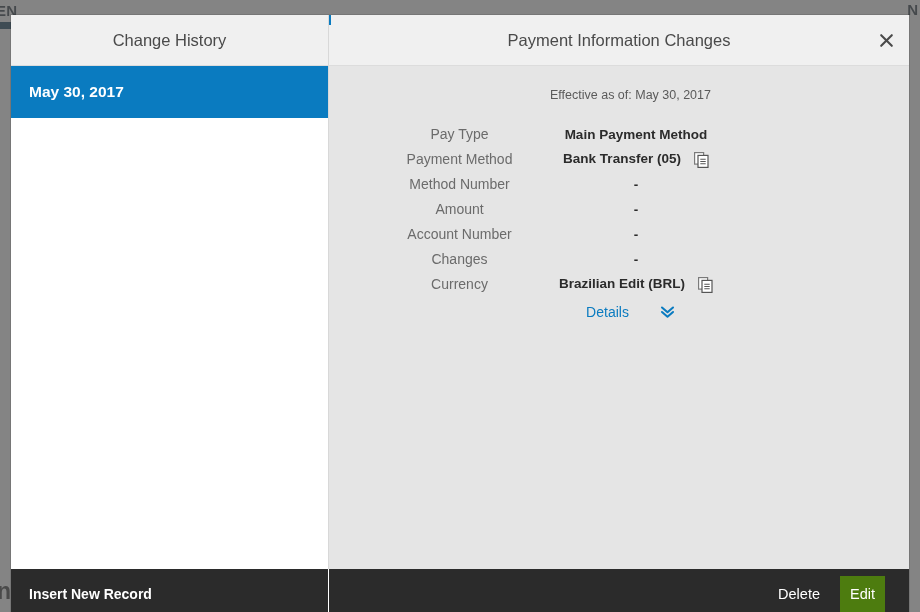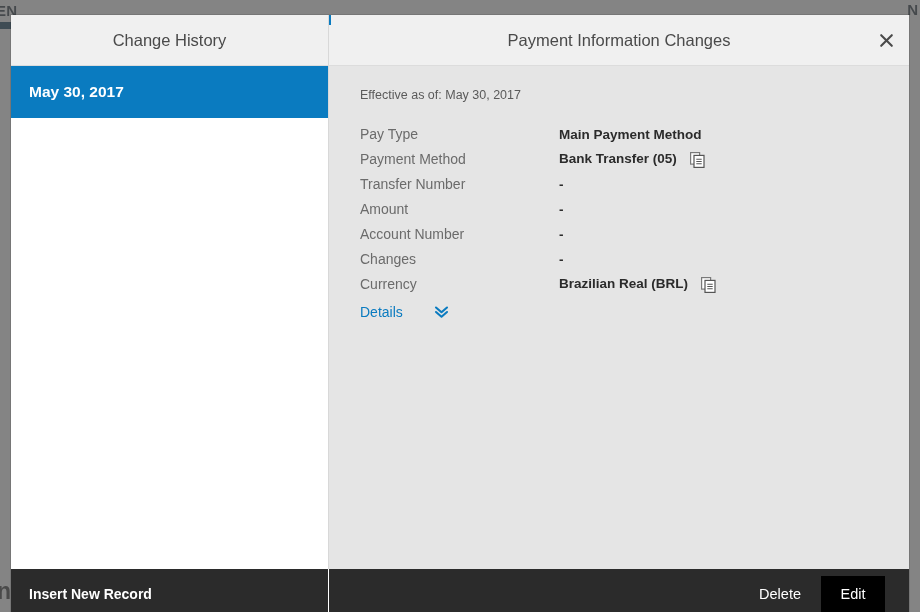--- a/index.html
+++ b/index.html
@@ -166,20 +166,21 @@
     font-weight: bold;
     border-bottom: 1px solid #0a7bc0;
   }
 
   
   .detail-panel {
     flex: 1;
     padding: 22px 8px 0 31px;
     box-sizing: border-box;
     overflow: hidden;
+    text-align: center;
   }
   .effective-line {
     font-size: 12.5px;
     color: #5a5a5a;
     margin-bottom: 19px;
   }
   .detail-table {
     border-collapse: collapse;
   }
   .detail-row { height: 25px; }
@@ -258,26 +259,26 @@
     padding-right: 24px;
     box-sizing: border-box;
   }
   .footer-delete {
     font-size: 14.5px;
     color: #ffffff;
     cursor: pointer;
     margin-right: 20px;
   }
   .footer-edit {
-    background: #000000;
+    background: #4d7c0f;
     color: #ffffff;
     border: none;
     font-family: "Liberation Sans", sans-serif;
     font-size: 14.5px;
-    width: 64px;
+    width: 45px;
     height: 37px;
     cursor: pointer;
     line-height: 1;
   }
 </style>
 </head>
 <body>
 
 <div class="page-behind">
   <div class="behind-menu-label">EN</div>
@@ -333,21 +334,21 @@
               <span class="copy-icon">
                 <svg width="15" height="16" viewBox="0 0 15 16" aria-hidden="true">
                   <rect x="0.6" y="0.6" width="9" height="11.5" fill="#ffffff" stroke="#7a7a7a" stroke-width="1.2"></rect>
                   <rect x="4" y="3.4" width="10" height="12" fill="#ffffff" stroke="#555555" stroke-width="1.2"></rect>
                   <path d="M6.3 7.3 H11.7 M6.3 9.5 H11.7 M6.3 11.7 H11.7" stroke="#555555" stroke-width="1.1"></path>
                 </svg>
               </span>
             </td>
           </tr>
           <tr class="detail-row">
-            <td class="detail-label">Transfer Number</td>
+            <td class="detail-label">Method Number</td>
             <td class="detail-value">
               <span class="val-text">-</span>
             </td>
           </tr>
           <tr class="detail-row">
             <td class="detail-label">Amount</td>
             <td class="detail-value">
               <span class="val-text">-</span>
             </td>
           </tr>
@@ -359,21 +360,21 @@
           </tr>
           <tr class="detail-row">
             <td class="detail-label">Changes</td>
             <td class="detail-value">
               <span class="val-text">-</span>
             </td>
           </tr>
           <tr class="detail-row">
             <td class="detail-label">Currency</td>
             <td class="detail-value">
-              <span class="val-text">Brazilian Real (BRL)</span>
+              <span class="val-text">Brazilian Edit (BRL)</span>
               <span class="copy-icon">
                 <svg width="15" height="16" viewBox="0 0 15 16" aria-hidden="true">
                   <rect x="0.6" y="0.6" width="9" height="11.5" fill="#ffffff" stroke="#7a7a7a" stroke-width="1.2"></rect>
                   <rect x="4" y="3.4" width="10" height="12" fill="#ffffff" stroke="#555555" stroke-width="1.2"></rect>
                   <path d="M6.3 7.3 H11.7 M6.3 9.5 H11.7 M6.3 11.7 H11.7" stroke="#555555" stroke-width="1.1"></path>
                 </svg>
               </span>
             </td>
           </tr>
         </tbody>

